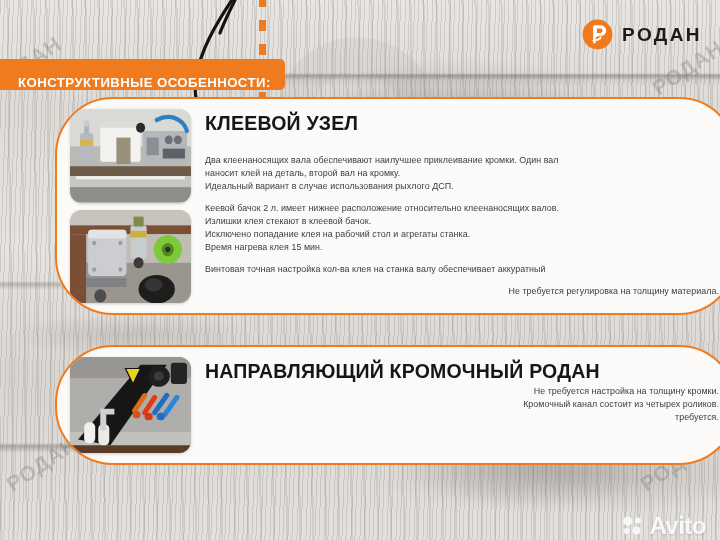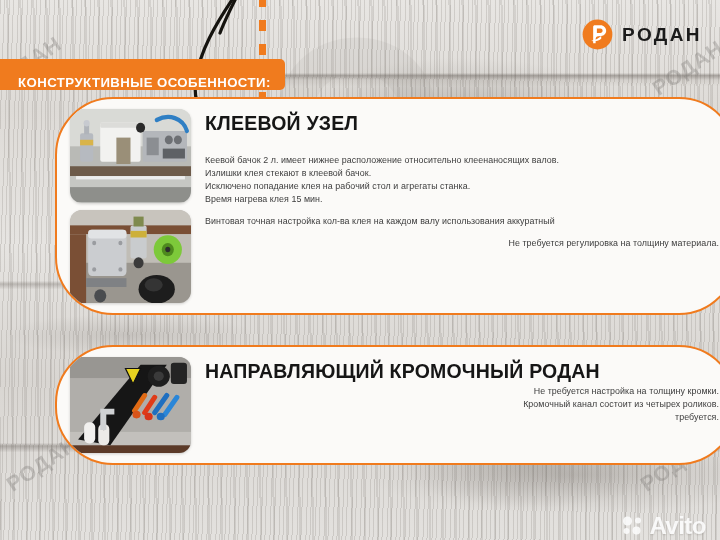--- a/index.html
+++ b/index.html
@@ -247,30 +247,35 @@
         <rect x="16" y="62" width="40" height="8" fill="#7f8184"></rect>
         <circle cx="30" cy="78" r="6" fill="#4a4c4f"></circle>
       </svg>
     </div>
 
   </div>
 
   <div class="card-body">
     <div class="card-title">КЛЕЕВОЙ УЗЕЛ</div>
 
+    <div class="para">
+      <span class="ln">Два клеенаносящих вала обеспечивают наилучшее приклеивание кромки. Один вал</span>
+      <span class="ln">наносит клей на деталь, второй вал на кромку.</span>
+      <span class="ln">Идеальный вариант в случае использования рыхлого ДСП.</span>
+    </div>
 
     <div class="para">
       <span class="ln">Кеевой бачок 2 л. имеет нижнее расположение относительно клеенаносящих валов.</span>
       <span class="ln">Излишки клея стекают в клеевой бачок.</span>
       <span class="ln">Исключено попадание клея на рабочий стол и агрегаты станка.</span>
       <span class="ln">Время нагрева клея 15 мин.</span>
     </div>
 
     <div class="para">
-      <span class="ln">Винтовая точная настройка кол-ва клея на каждом валу использования аккуратный</span>
+      <span class="ln">Винтовая точная настройка кол-ва клея на станка валу обеспечивает аккуратный</span>
     </div>
 
     <div class="para">
       <span class="ln">Не требуется регулировка на толщину материала.</span>
     </div>
   </div>
 </div>
 
 <div class="card card-2">
 

